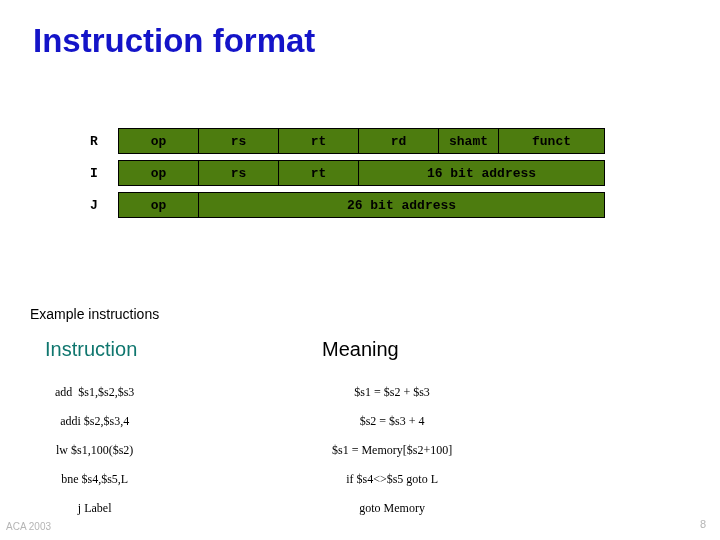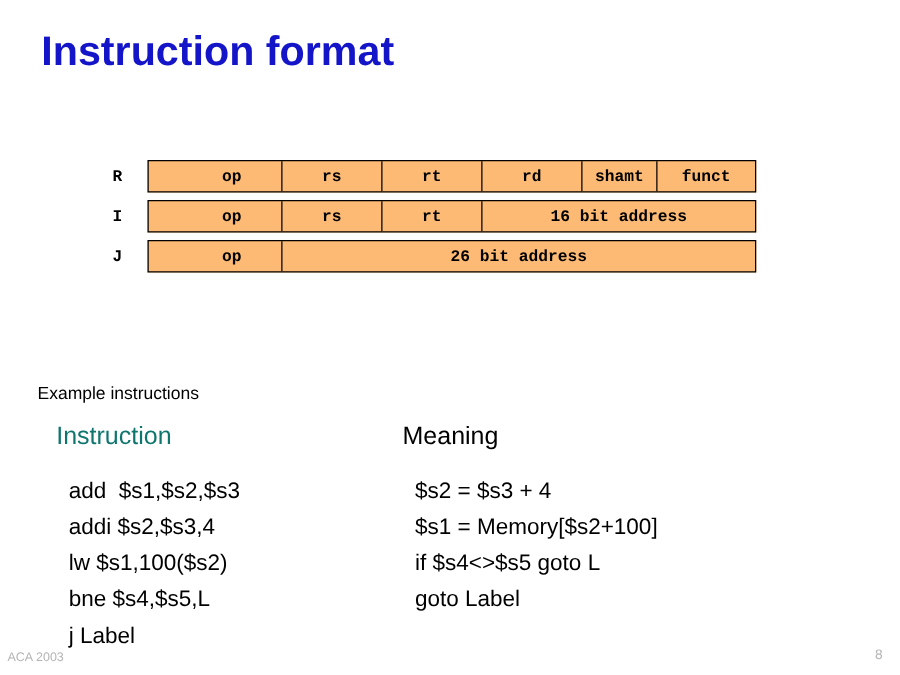--- a/index.html
+++ b/index.html
@@ -54,22 +54,21 @@
     align-items: center;
     justify-content: flex-start;
     padding-left: 5px;
     box-sizing: border-box;
   }
   .fmt-cells {
     display: flex;
     flex: 1 1 auto;
     border: 1px solid #000000;
     box-sizing: border-box;
-    background: #fdba74;
-    padding-left: 27px;
+    background: #4d7c0f;
   }
   .fmt-cell {
     display: flex;
     align-items: center;
     justify-content: center;
     font-family: "Liberation Mono", "DejaVu Sans Mono", monospace;
     font-size: 13px;
     font-weight: bold;
     color: #000000;
     border-right: 1px solid #000000;
@@ -114,26 +113,27 @@
     position: absolute;
     left: 55px;
     top: 378px;
   }
   .meaning-list {
     position: absolute;
     left: 332px;
     top: 378px;
   }
   .code-line {
-    font-family: Liberation Sans, sans-serif;
-    font-size: 18px;
+    font-family: Liberation Serif, serif;
+    font-size: 12px;
     color: #000000;
     height: 29px;
     line-height: 29px;
     white-space: pre;
+    text-align: center;
   }
 
   
   .footer-left {
     position: absolute;
     left: 6px;
     top: 521px;
     font-size: 10px;
     color: #b5b5b5;
     white-space: nowrap;
@@ -189,21 +189,22 @@
 <div class="col-head-meaning">Meaning</div>
 
 <div class="instr-list">
     <div class="code-line">add  $s1,$s2,$s3</div>
     <div class="code-line">addi $s2,$s3,4</div>
     <div class="code-line">lw $s1,100($s2)</div>
     <div class="code-line">bne $s4,$s5,L</div>
     <div class="code-line">j Label</div>
   </div>
 <div class="meaning-list">
+    <div class="code-line">$s1 = $s2 + $s3</div>
     <div class="code-line">$s2 = $s3 + 4</div>
     <div class="code-line">$s1 = Memory[$s2+100]</div>
     <div class="code-line">if $s4&lt;&gt;$s5 goto L</div>
-    <div class="code-line">goto Label</div>
+    <div class="code-line">goto Memory</div>
   </div>
 
 <div class="footer-left">ACA 2003</div>
 
 <div class="footer-page">8</div>
 
 </body></html>

